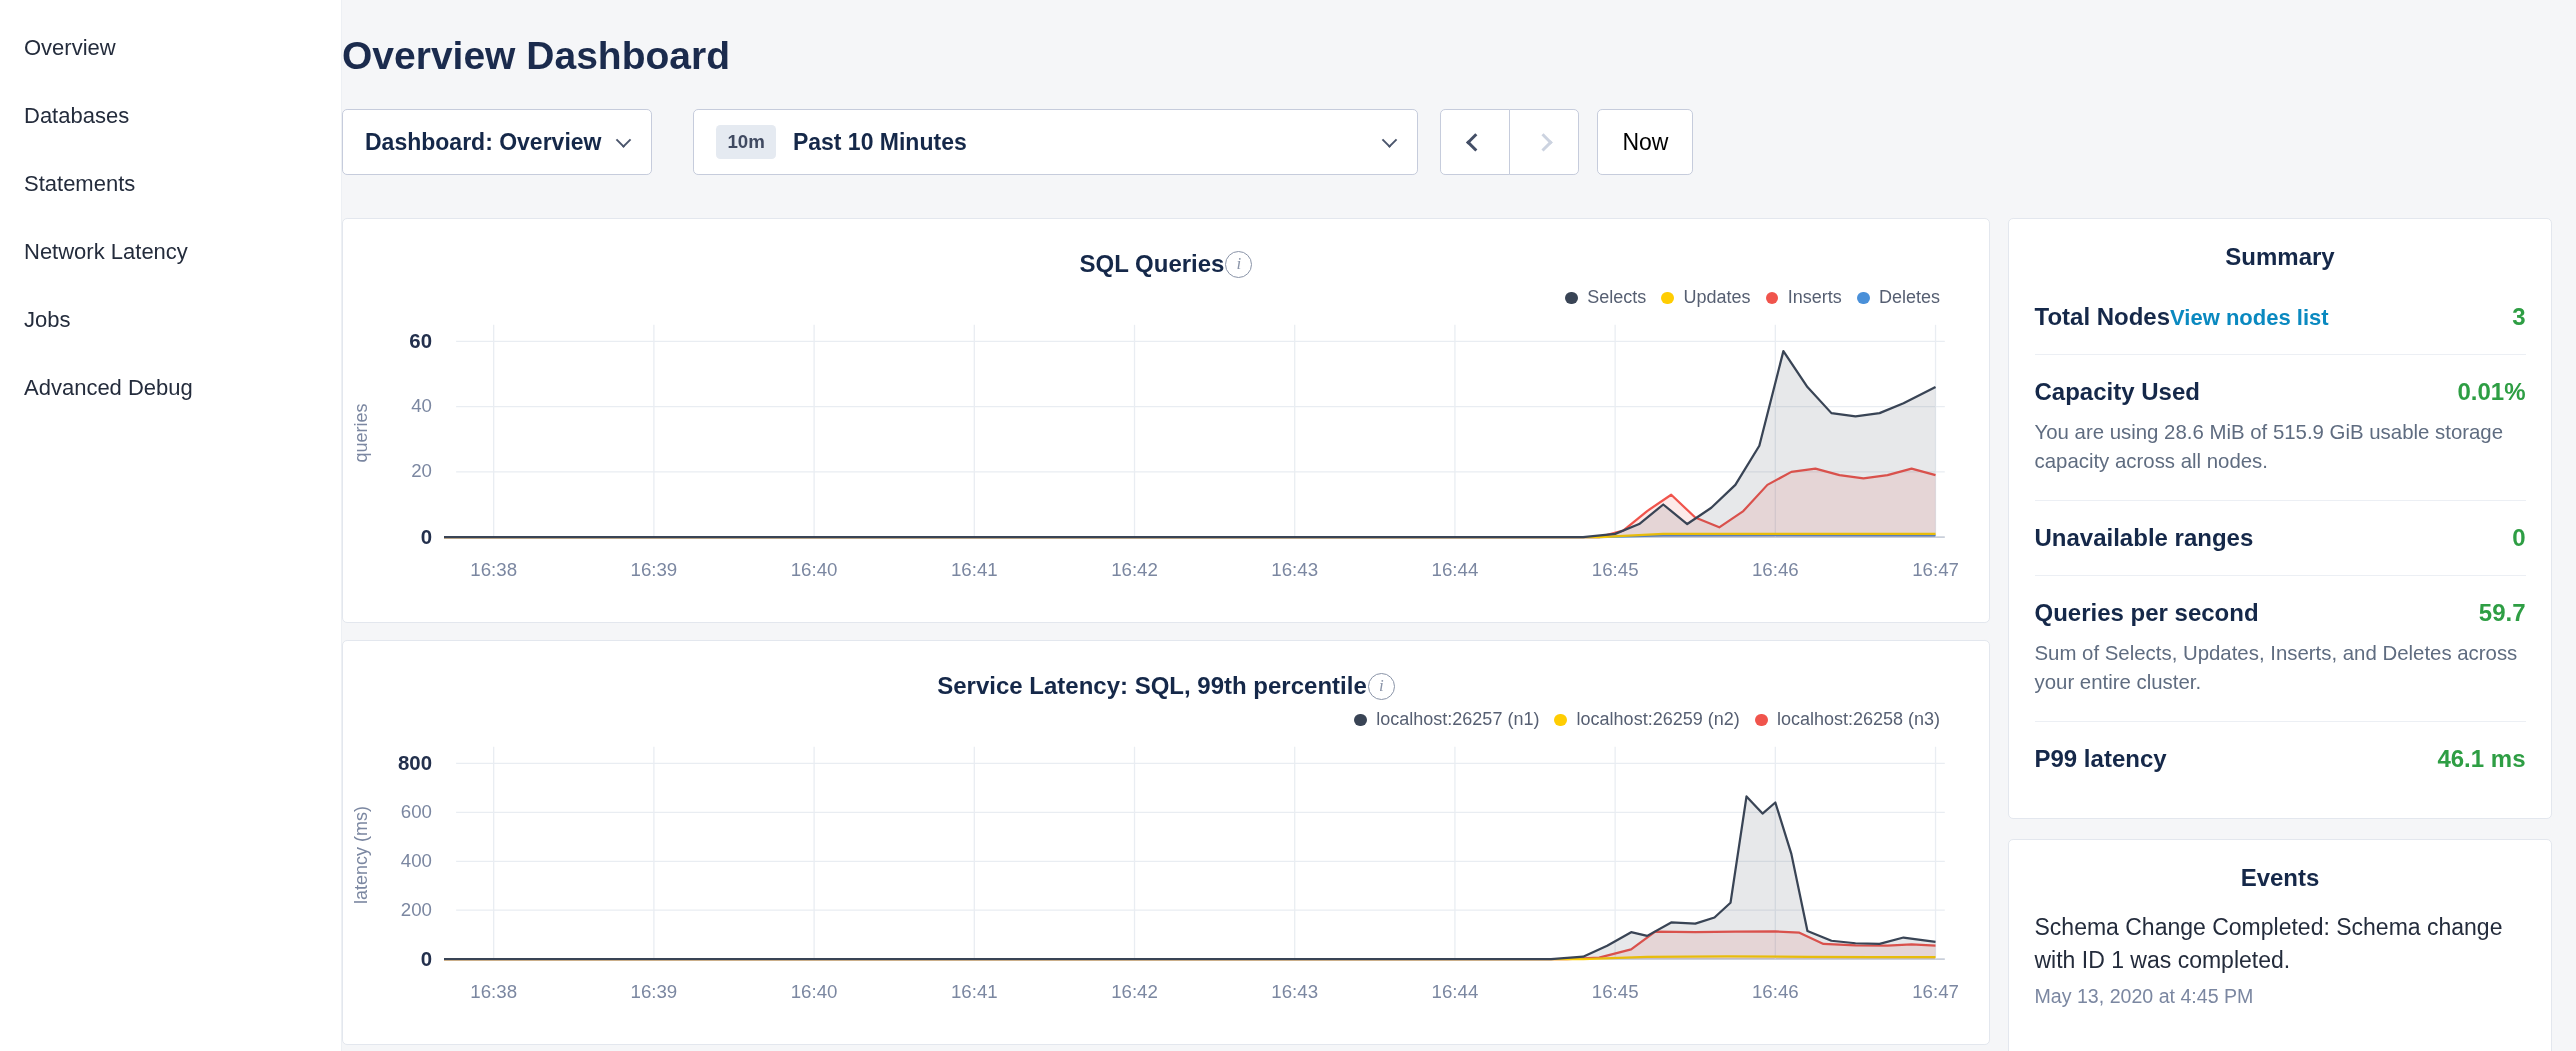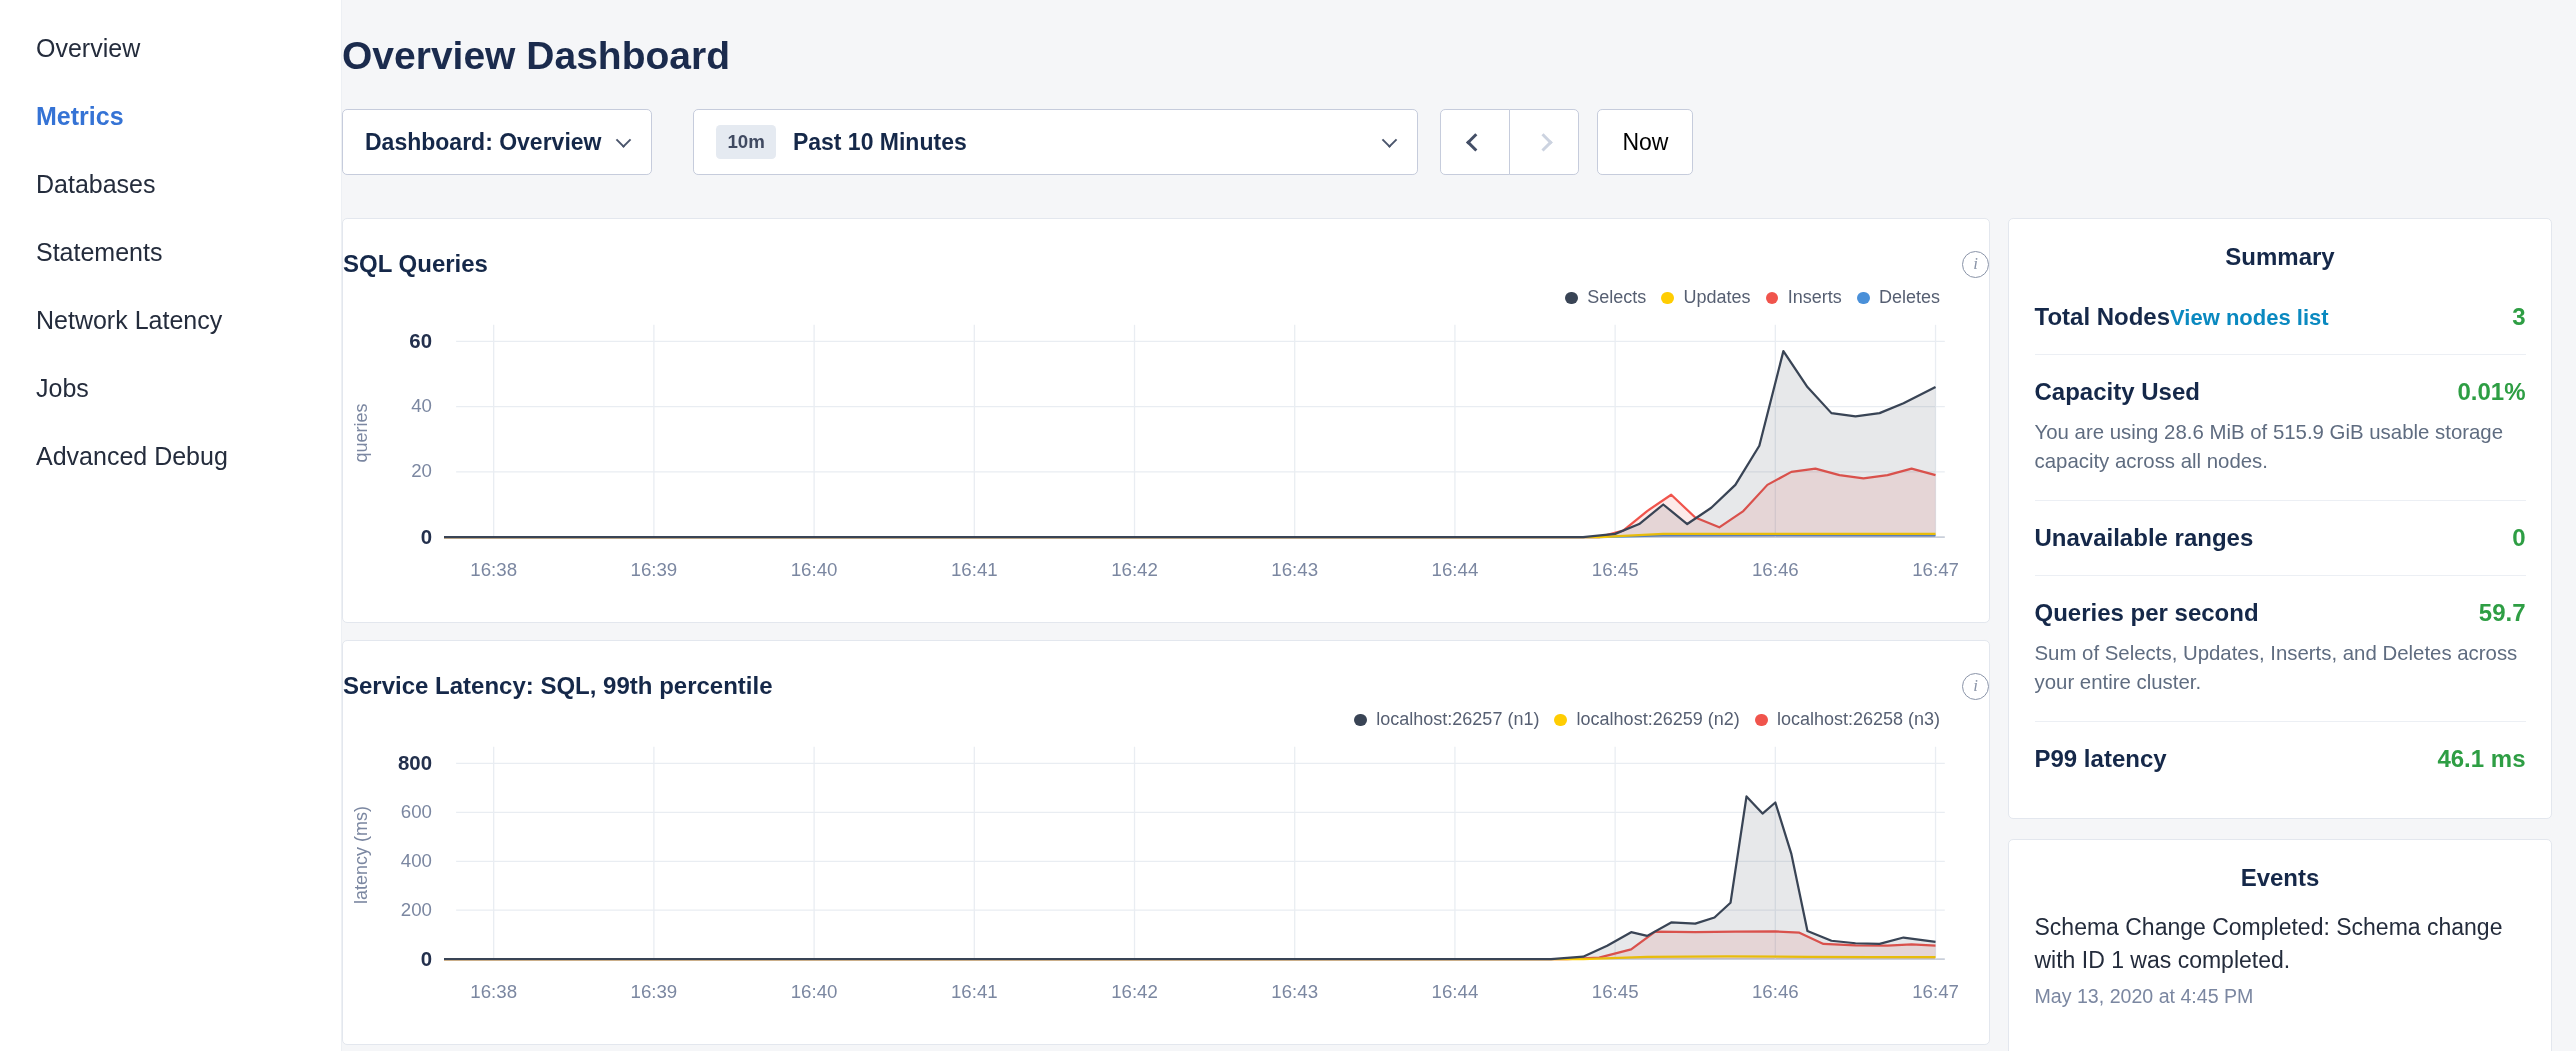--- a/index.html
+++ b/index.html
@@ -14,22 +14,22 @@
 
   
   .nav {
     width: 342px; flex-shrink: 0;
     background: #ffffff;
     border-right: 1.7px solid #edf0f4;
     padding-top: 13.6px;
   }
   .nav-item {
     height: 68px; line-height: 68px;
-    padding-left: 36px;
-    font-size: 25px;
+    padding-left: 24px;
+    font-size: 22px;
     color: #242c3c;
     cursor: pointer;
     white-space: nowrap;
   }
   .nav-item.active { color: #3573d5; font-weight: bold; }
 
   
   .main { width: 1648px; flex-shrink: 0; padding-top: 20.4px; }
   .page-title {
     margin: 12px 0 0 0;
@@ -76,21 +76,21 @@
     display: flex; align-items: center; cursor: pointer;
   }
 
   
   .charts { margin-top: 43px; }
   .chart-card {
     background: #fff; border: 1.7px solid #e3e7ee; border-radius: 5.1px;
     height: 405px; overflow: hidden;
   }
   .chart-card + .chart-card { margin-top: 17px; }
-  .chart-header { display: flex; justify-content: space-between; align-items: center; gap: 1px; padding-top: 31px; }
+  .chart-header { display: flex; justify-content: center; align-items: center; gap: 1px; padding-top: 31px; }
   .chart-title { font-size: 24px; font-weight: bold; color: #152849; }
   .info-icon {
     width: 27px; height: 27px; border: 1.7px solid #8a94a8; border-radius: 50%;
     color: #8a94a8; display: flex; align-items: center; justify-content: center;
     font-size: 17px; font-family: "Liberation Serif", serif; font-style: italic;
     cursor: pointer;
   }
   .info-icon::before { content: "i"; }
   .legend { display: flex; justify-content: flex-end; align-items: center; gap: 15px; height: 29px; margin: 5.1px 49px 0 0; }
   .legend-item { display: flex; align-items: center; gap: 9.4px; font-size: 18px; color: #565f72; }
@@ -131,21 +131,20 @@
   .event-item { margin-top: 18.7px; }
   .event-text { font-size: 23px; line-height: 1.42; color: #242c3c; }
   .event-time { margin-top: 8.5px; font-size: 19.6px; color: #7b87a1; }
 </style>
 </head>
 <body>
 
 <nav class="nav">
   <div id="nav-list">
       <div class="nav-item">Overview</div>
-      <div class="nav-item active">Metrics</div>
       <div class="nav-item">Databases</div>
       <div class="nav-item">Statements</div>
       <div class="nav-item">Network Latency</div>
       <div class="nav-item">Jobs</div>
       <div class="nav-item">Advanced Debug</div>
     </div>
 </nav>
 
 <main class="main">
   <h1 class="page-title">Overview Dashboard</h1>

